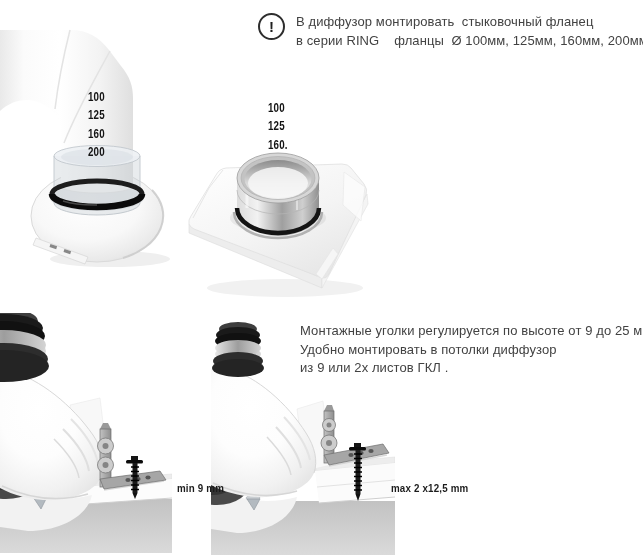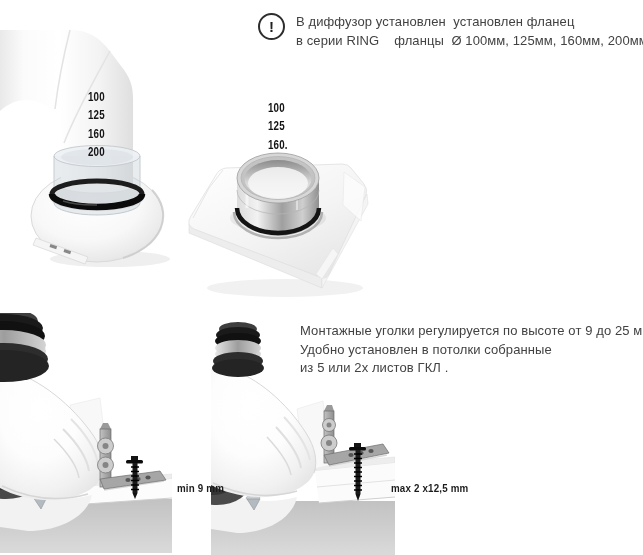--- a/index.html
+++ b/index.html
@@ -79,21 +79,21 @@
 
   <div class="size-col" style="left:88px;top:90px">
     <div class="size">100</div>
     <div class="size">125</div>
     <div class="size">160</div>
     <div class="size">200</div>
   </div>
 
   <div class="alert-badge">!</div>
   <div class="note" style="left:296px;top:13px;width:345px">
-    <div class="note-line">В диффузор установлен  установлен фланец</div>
+    <div class="note-line">В диффузор монтировать  стыковочный фланец</div>
     <div class="note-line">в серии RING    фланцы  Ø 100мм, 125мм, 160мм, 200мм,</div>
   </div>
 
   <svg class="abs" style="left:185px;top:128px" width="210" height="175" viewBox="0 0 210 175">
     <defs>
       <linearGradient id="fr-plate" x1="0" y1="0" x2="0.7" y2="1">
         <stop offset="0" stop-color="#ffffff"></stop>
           <stop offset="0.6" stop-color="#f4f4f4"></stop>
         <stop offset="1" stop-color="#e7e7e7"></stop>
       </linearGradient>
@@ -136,22 +136,22 @@
   </svg>
 
   <div class="size-col" style="left:268px;top:101px">
     <div class="size">100</div>
     <div class="size">125</div>
     <div class="size">160.</div>
   </div>
 
   <div class="note" style="left:300px;top:322px;width:340px">
     <div class="note-line">Монтажные уголки регулируется по высоте от 9 до 25 мм.</div>
-    <div class="note-line">Удобно установлен в потолки собранные</div>
-    <div class="note-line">из 5 или 2х листов ГКЛ .</div>
+    <div class="note-line">Удобно монтировать в потолки диффузор</div>
+    <div class="note-line">из 9 или 2х листов ГКЛ .</div>
   </div>
 
   <svg class="abs" style="left:0;top:313px" width="172" height="240" viewBox="0 0 172 240">
     <defs>
       <radialGradient id="p1-cone" cx="0.38" cy="0.3" r="0.85">
         <stop offset="0" stop-color="#ffffff"></stop>
           <stop offset="0.45" stop-color="#fdfdfd"></stop>
         <stop offset="0.75" stop-color="#f1f1f1"></stop>
           <stop offset="1" stop-color="#e2e2e2"></stop>
       </radialGradient>

